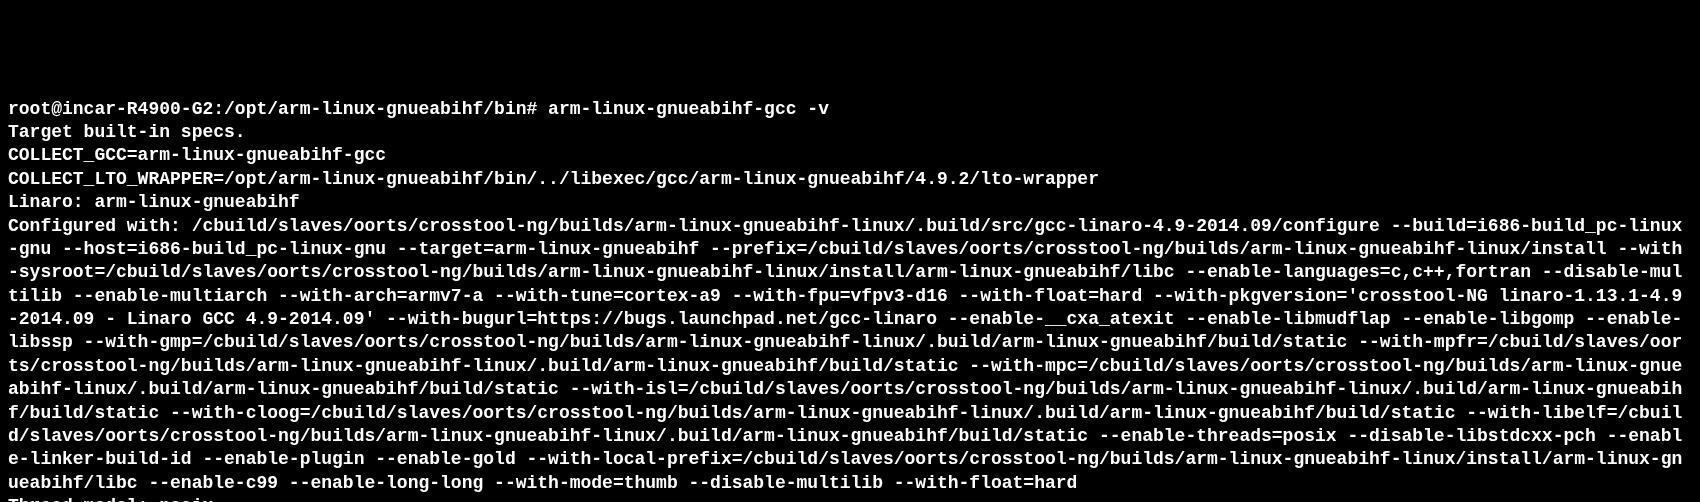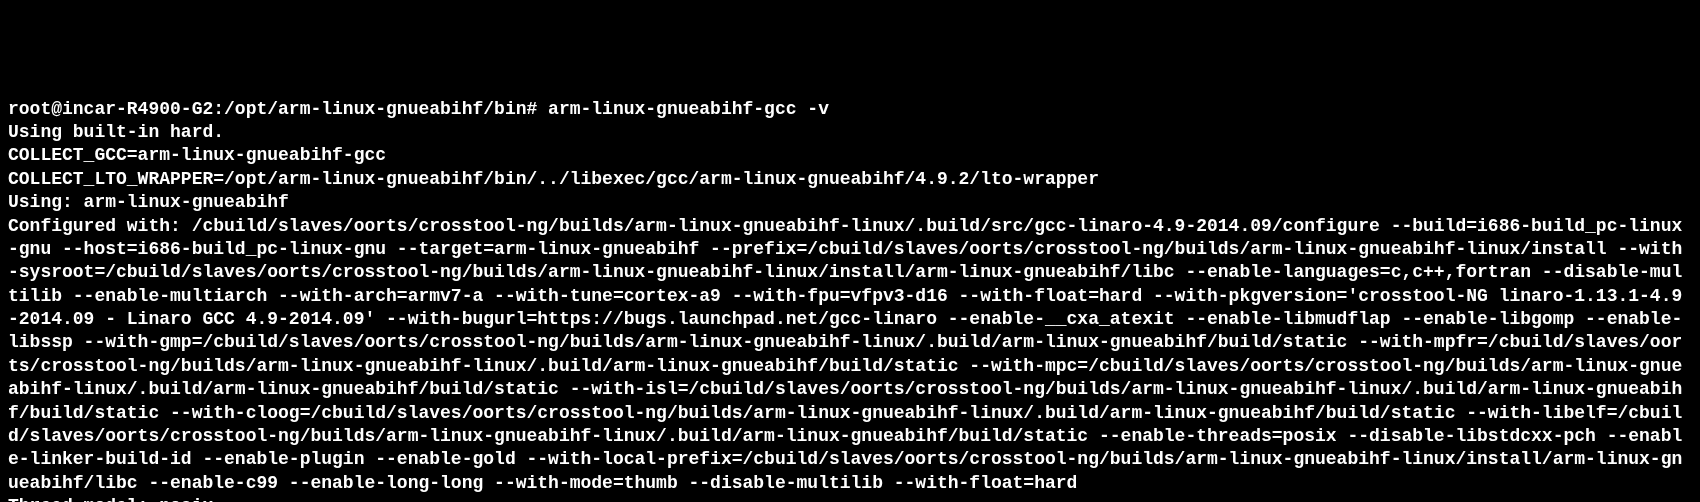--- a/index.html
+++ b/index.html
@@ -23,23 +23,23 @@
     .terminal {
       font-weight: bold;
     }
   </style>
 </head>
 <body>
 
 
 
 <div class="terminal"><span>root@incar-R4900-G2:/opt/arm-linux-gnueabihf/bin# arm-linux-gnueabihf-gcc -v</span>
-<span>Using built-in hard.</span>
+<span>Target built-in specs.</span>
 <span>COLLECT_GCC=arm-linux-gnueabihf-gcc</span>
 <span>COLLECT_LTO_WRAPPER=/opt/arm-linux-gnueabihf/bin/../libexec/gcc/arm-linux-gnueabihf/4.9.2/lto-wrapper</span>
-<span>Using: arm-linux-gnueabihf</span>
+<span>Linaro: arm-linux-gnueabihf</span>
 <span>Configured with: /cbuild/slaves/oorts/crosstool-ng/builds/arm-linux-gnueabihf-linux/.build/src/gcc-linaro-4.9-2014.09/configure --build=i686-build_pc-linux-gnu --host=i686-build_pc-linux-gnu --target=arm-linux-gnueabihf --prefix=/cbuild/slaves/oorts/crosstool-ng/builds/arm-linux-gnueabihf-linux/install --with-sysroot=/cbuild/slaves/oorts/crosstool-ng/builds/arm-linux-gnueabihf-linux/install/arm-linux-gnueabihf/libc --enable-languages=c,c++,fortran --disable-multilib --enable-multiarch --with-arch=armv7-a --with-tune=cortex-a9 --with-fpu=vfpv3-d16 --with-float=hard --with-pkgversion='crosstool-NG linaro-1.13.1-4.9-2014.09 - Linaro GCC 4.9-2014.09' --with-bugurl=https://bugs.launchpad.net/gcc-linaro --enable-__cxa_atexit --enable-libmudflap --enable-libgomp --enable-libssp --with-gmp=/cbuild/slaves/oorts/crosstool-ng/builds/arm-linux-gnueabihf-linux/.build/arm-linux-gnueabihf/build/static --with-mpfr=/cbuild/slaves/oorts/crosstool-ng/builds/arm-linux-gnueabihf-linux/.build/arm-linux-gnueabihf/build/static --with-mpc=/cbuild/slaves/oorts/crosstool-ng/builds/arm-linux-gnueabihf-linux/.build/arm-linux-gnueabihf/build/static --with-isl=/cbuild/slaves/oorts/crosstool-ng/builds/arm-linux-gnueabihf-linux/.build/arm-linux-gnueabihf/build/static --with-cloog=/cbuild/slaves/oorts/crosstool-ng/builds/arm-linux-gnueabihf-linux/.build/arm-linux-gnueabihf/build/static --with-libelf=/cbuild/slaves/oorts/crosstool-ng/builds/arm-linux-gnueabihf-linux/.build/arm-linux-gnueabihf/build/static --enable-threads=posix --disable-libstdcxx-pch --enable-linker-build-id --enable-plugin --enable-gold --with-local-prefix=/cbuild/slaves/oorts/crosstool-ng/builds/arm-linux-gnueabihf-linux/install/arm-linux-gnueabihf/libc --enable-c99 --enable-long-long --with-mode=thumb --disable-multilib --with-float=hard</span>
 <span>Thread model: posix</span>
 
 </div>
 
 
 
 
 </body></html>

